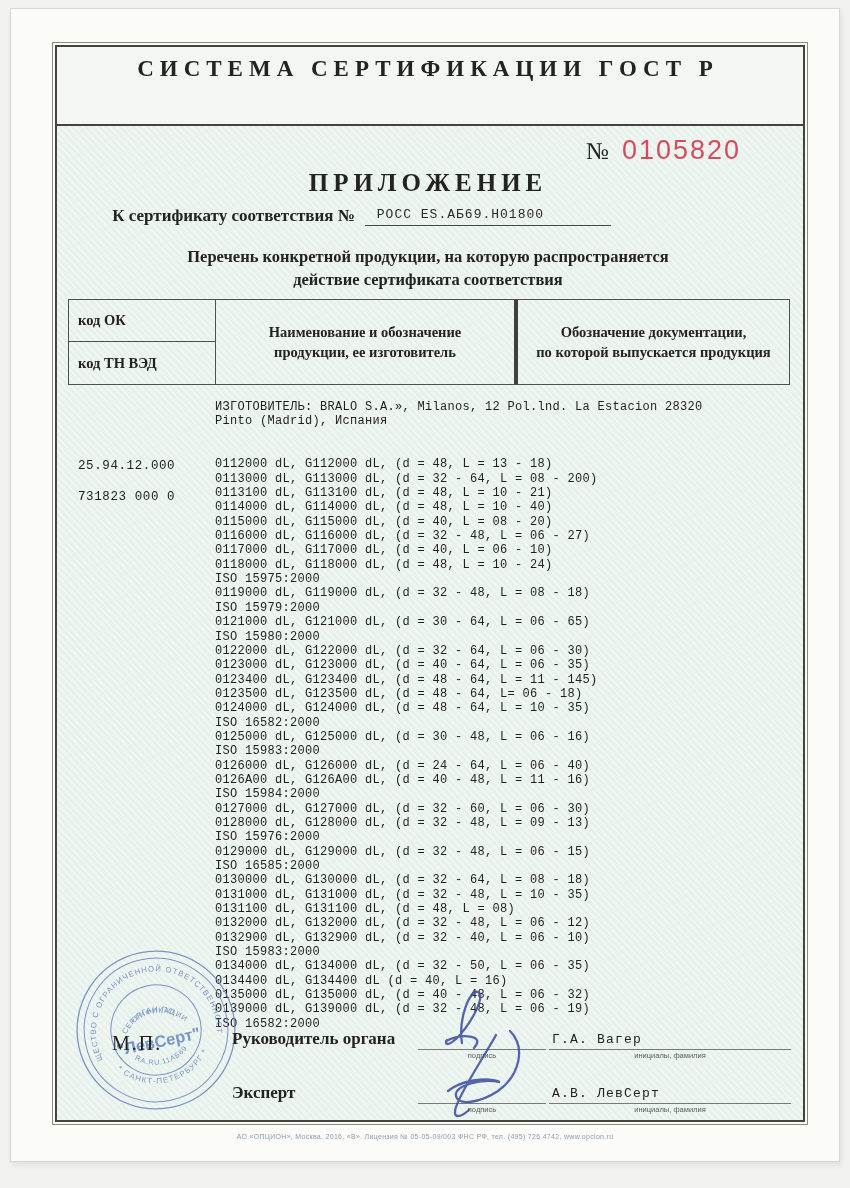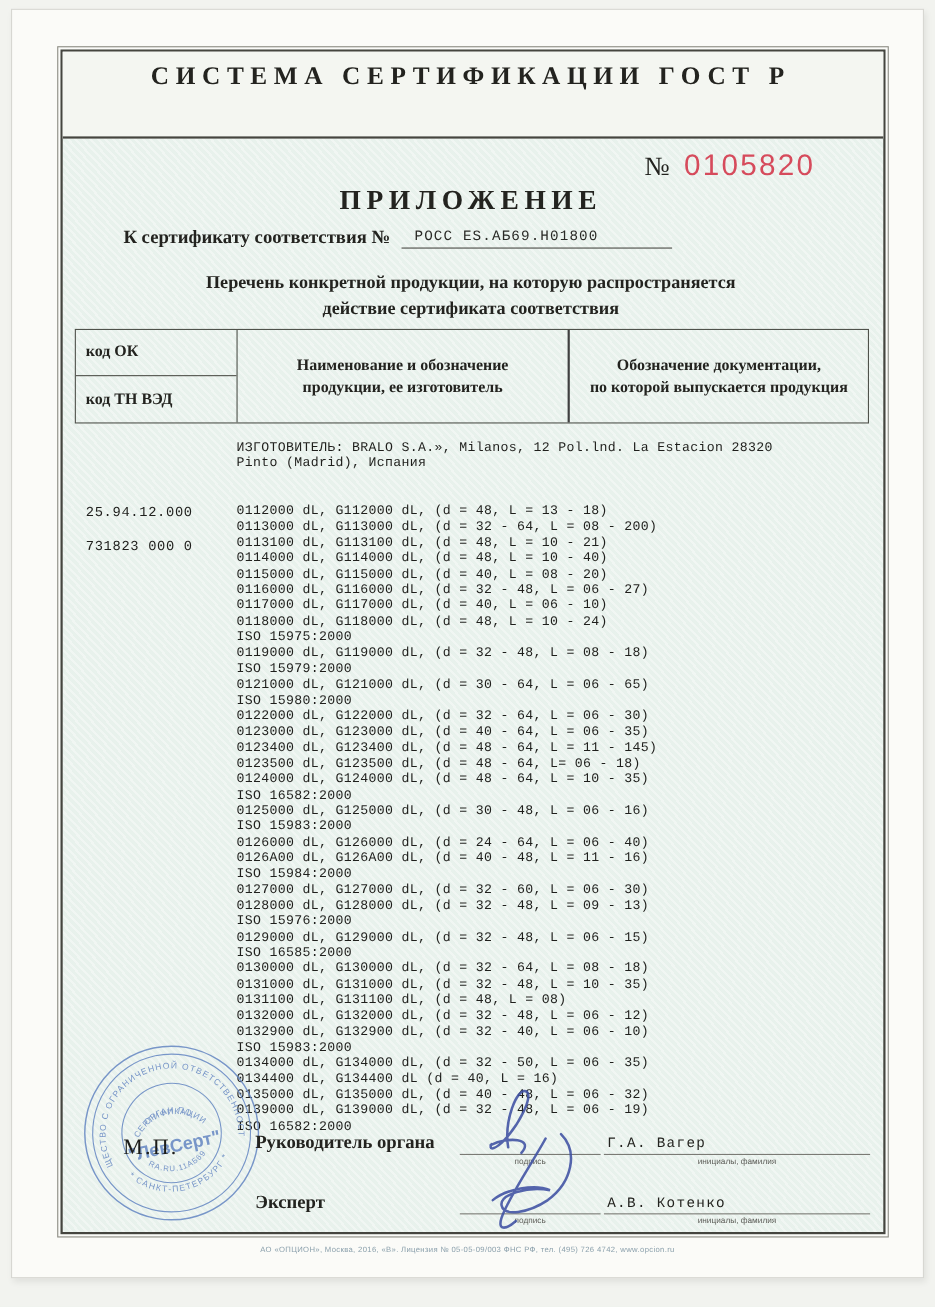--- a/index.html
+++ b/index.html
@@ -24,21 +24,21 @@
   #cert-row .num-line{margin-left:10px;width:234px;border-bottom:1.4px solid #4a4a44;
     font-family:"Liberation Mono","DejaVu Sans Mono",monospace;font-size:13px;letter-spacing:1px;
     padding:0 0 3px 12px;color:#2a2a26;}
   .scope1{top:247px;font-size:16.5px;font-weight:bold;}
   .scope2{top:270px;font-size:16.5px;font-weight:bold;}
   #tbl{left:68px;top:299px;width:720px;height:84px;display:grid;grid-template-columns:147px 302px 1fr;
        border:1.4px solid #4f524b;}
   #tbl .c1{border-right:1px solid #4f524b;display:grid;grid-template-rows:1fr 1fr;}
   #tbl .c1 > div{display:flex;align-items:center;padding-left:9px;font-size:14.5px;font-weight:bold;}
   #tbl .c1 .top{border-bottom:1px solid #4f524b;}
-  #tbl .c2{border-right:2px solid #404040;}
+  #tbl .c2{border-right:4px solid #404040;}
   #tbl .c2,#tbl .c3{display:flex;flex-direction:column;justify-content:center;align-items:center;
        text-align:center;font-size:14.5px;font-weight:bold;line-height:20px;}
   .mono{font-family:"Liberation Mono","DejaVu Sans Mono",monospace;}
   .code{font-size:12.5px;letter-spacing:.6px;color:#1f1f1c;}
   #products-text{left:215px;top:400px;margin:0;font-family:"Liberation Mono","DejaVu Sans Mono",monospace;
        font-size:12px;line-height:14.35px;letter-spacing:.3px;color:#1f1f1c;}
   .sig-role{left:232px;font-size:17px;font-weight:bold;}
   .sig-line{border-bottom:1.2px solid #7a7a74;height:12px;}
   .cap{font-family:"Liberation Sans",sans-serif;font-size:7.5px;color:#5c5c57;text-align:center;}
   .sig-name{font-family:"Liberation Mono","DejaVu Sans Mono",monospace;font-size:13px;letter-spacing:1.2px;}
@@ -169,21 +169,21 @@
   <div class="abs sig-role" style="top:1029px;">Руководитель органа</div>
   <div class="abs sig-line" style="left:418px;top:1037px;width:128px;"></div>
   <div class="abs cap" style="left:418px;top:1051px;width:128px;">подпись</div>
   <div class="abs sig-name" style="left:552px;top:1032px;">Г.А. Вагер</div>
   <div class="abs sig-line" style="left:549px;top:1037px;width:242px;"></div>
   <div class="abs cap" style="left:570px;top:1051px;width:200px;">инициалы, фамилия</div>
 
   <div class="abs sig-role" style="top:1083px;">Эксперт</div>
   <div class="abs sig-line" style="left:418px;top:1091px;width:128px;"></div>
   <div class="abs cap" style="left:418px;top:1105px;width:128px;">подпись</div>
-  <div class="abs sig-name" style="left:552px;top:1086px;">А.В. Котенко</div>
+  <div class="abs sig-name" style="left:552px;top:1086px;">А.В. ЛевСерт</div>
   <div class="abs sig-line" style="left:549px;top:1091px;width:242px;"></div>
   <div class="abs cap" style="left:570px;top:1105px;width:200px;">инициалы, фамилия</div>
 
   <svg class="abs" id="signatures-overlay" viewBox="0 0 232 142">
     <g fill="none" stroke="#3f51a3" stroke-width="2.3" stroke-linecap="round" opacity=".88">
       <path d="M 64,60 C 60,36 72,6 80,9 C 88,12 74,40 58,56 C 50,63 46,62 49,57 M 48,58 C 64,50 88,52 76,65"></path>
       <path d="M 112,48 C 128,64 122,92 100,108 C 82,120 60,123 58,113 C 56,103 82,95 102,99 C 88,93 62,98 50,108 M 98,52 C 86,74 64,106 58,124 C 54,136 62,135 71,127"></path>
     </g>
   </svg>
 

